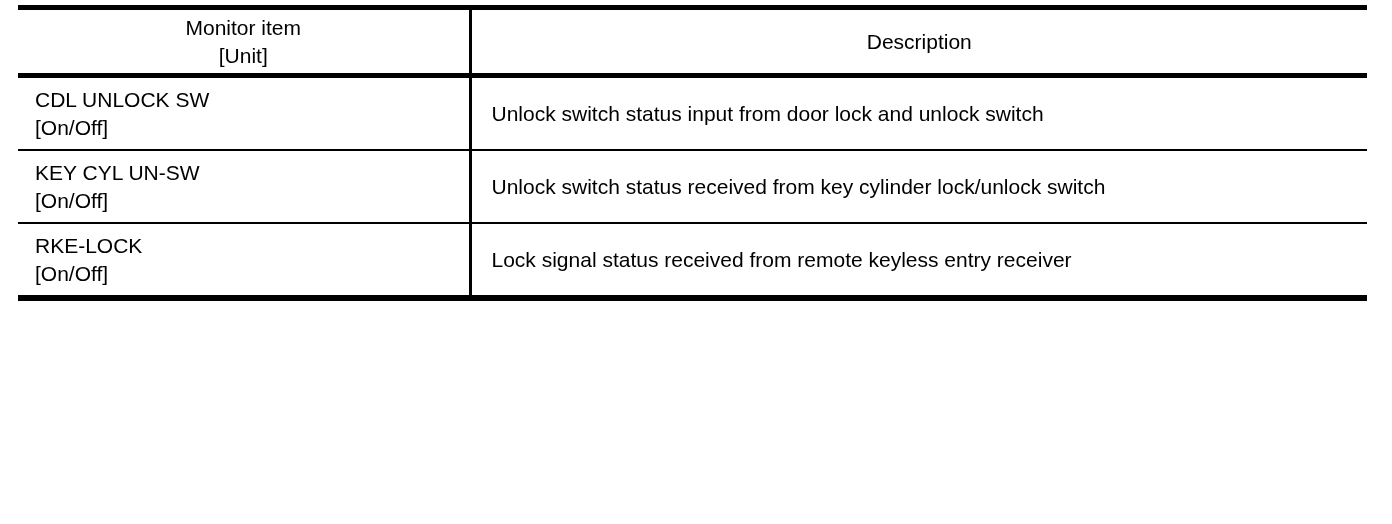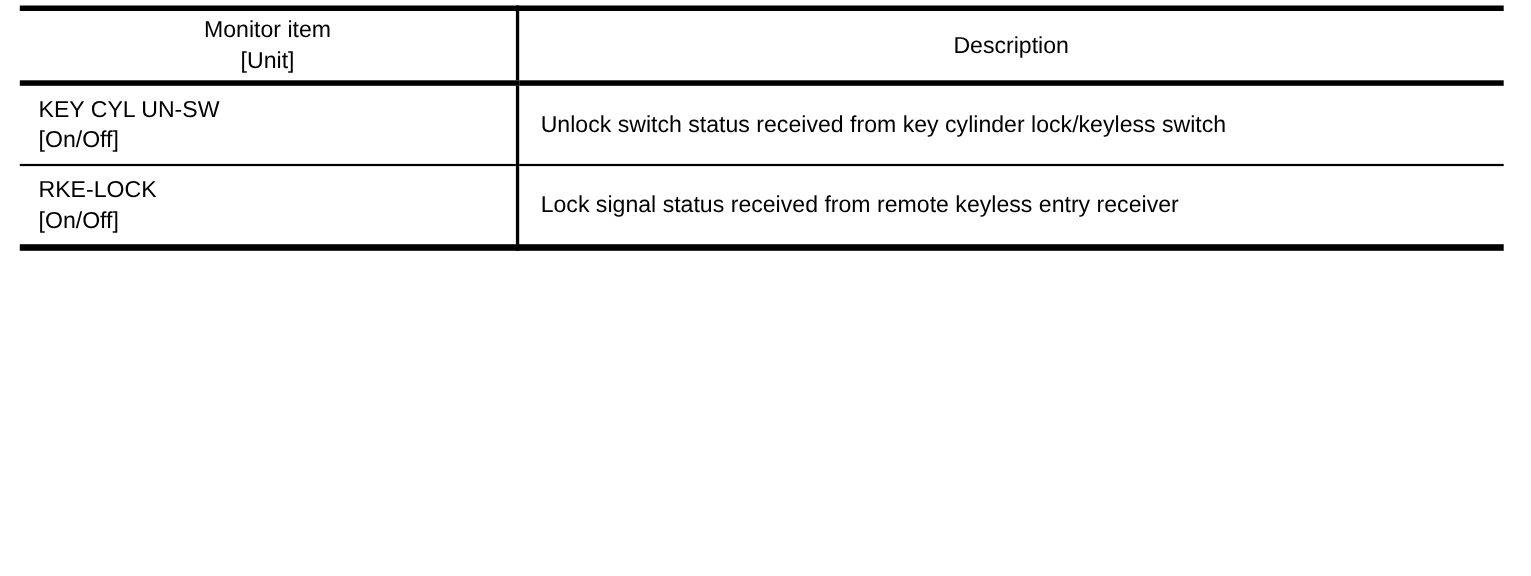--- a/index.html
+++ b/index.html
@@ -105,29 +105,38 @@
           <span class="hdr-line">[Unit]</span>
         </th>
         <th class="hdr-cell">
           <span class="hdr-line">Description</span>
         </th>
       </tr>
     </thead>
 
     <tbody>
 
+      <tr class="body-row">
+        <td class="cell-item">
+          <span class="item-name">CDL UNLOCK SW</span>
+          <span class="item-unit">[On/Off]</span>
+        </td>
+        <td class="cell-desc">
+          <span class="desc-text">Unlock switch status input from door lock and unlock switch</span>
+        </td>
+      </tr>
 
 
       <tr class="body-row">
         <td class="cell-item">
           <span class="item-name">KEY CYL UN-SW</span>
           <span class="item-unit">[On/Off]</span>
         </td>
         <td class="cell-desc">
-          <span class="desc-text">Unlock switch status received from key cylinder lock/keyless switch</span>
+          <span class="desc-text">Unlock switch status received from key cylinder lock/unlock switch</span>
         </td>
       </tr>
 
 
       <tr class="body-row">
         <td class="cell-item">
           <span class="item-name">RKE-LOCK</span>
           <span class="item-unit">[On/Off]</span>
         </td>
         <td class="cell-desc">

